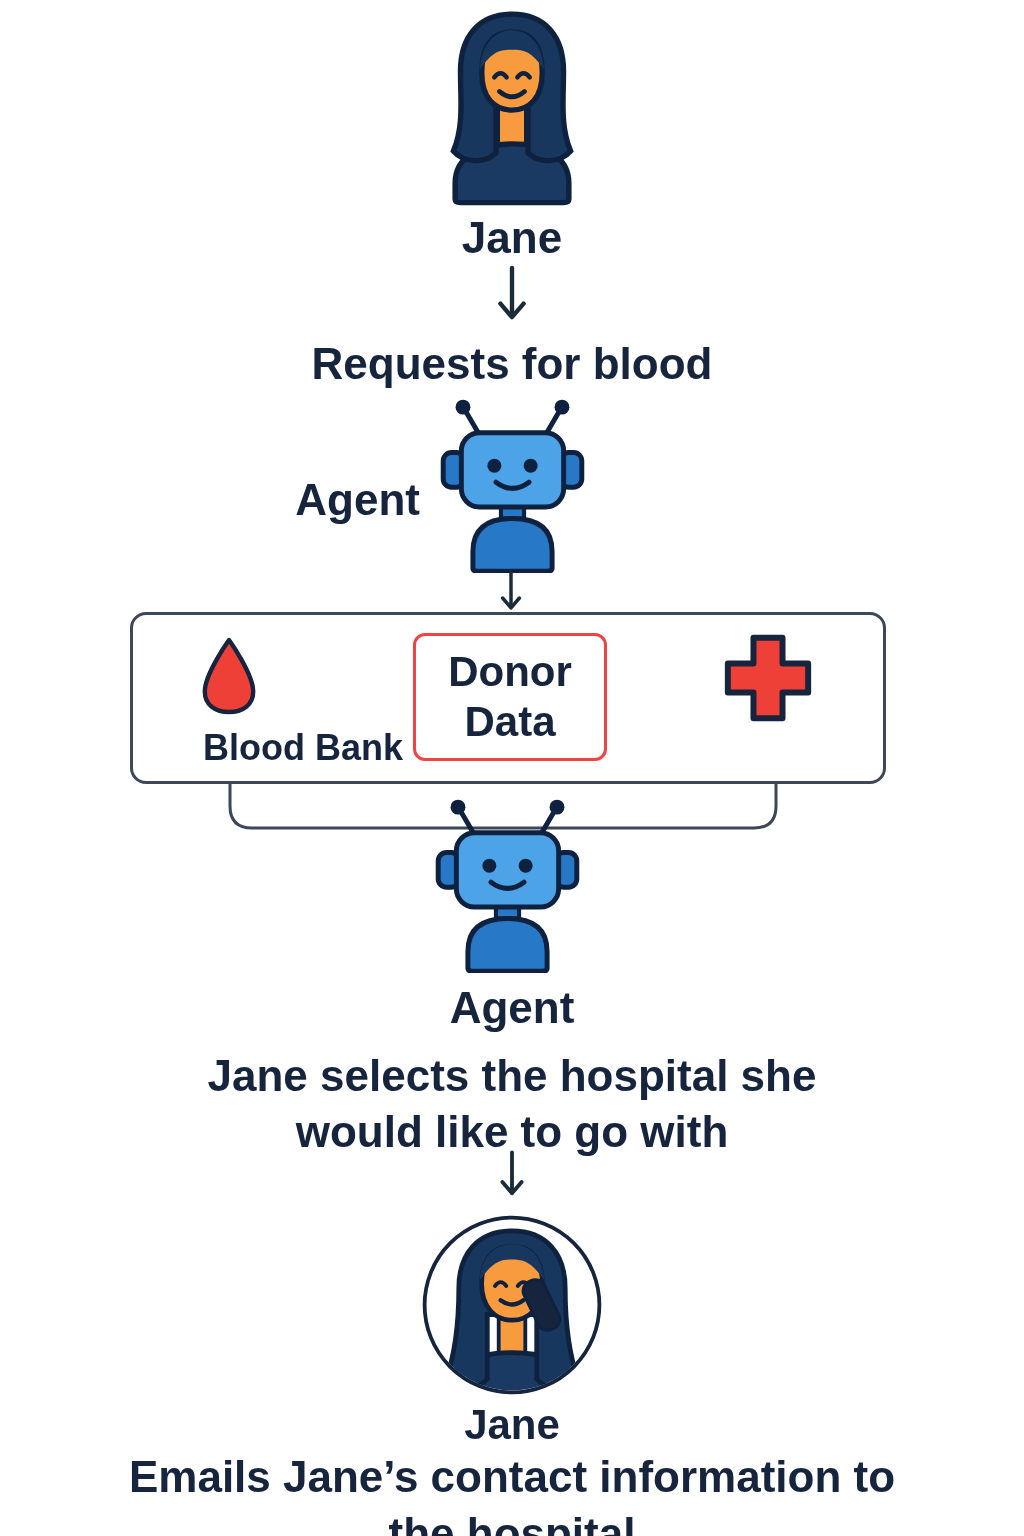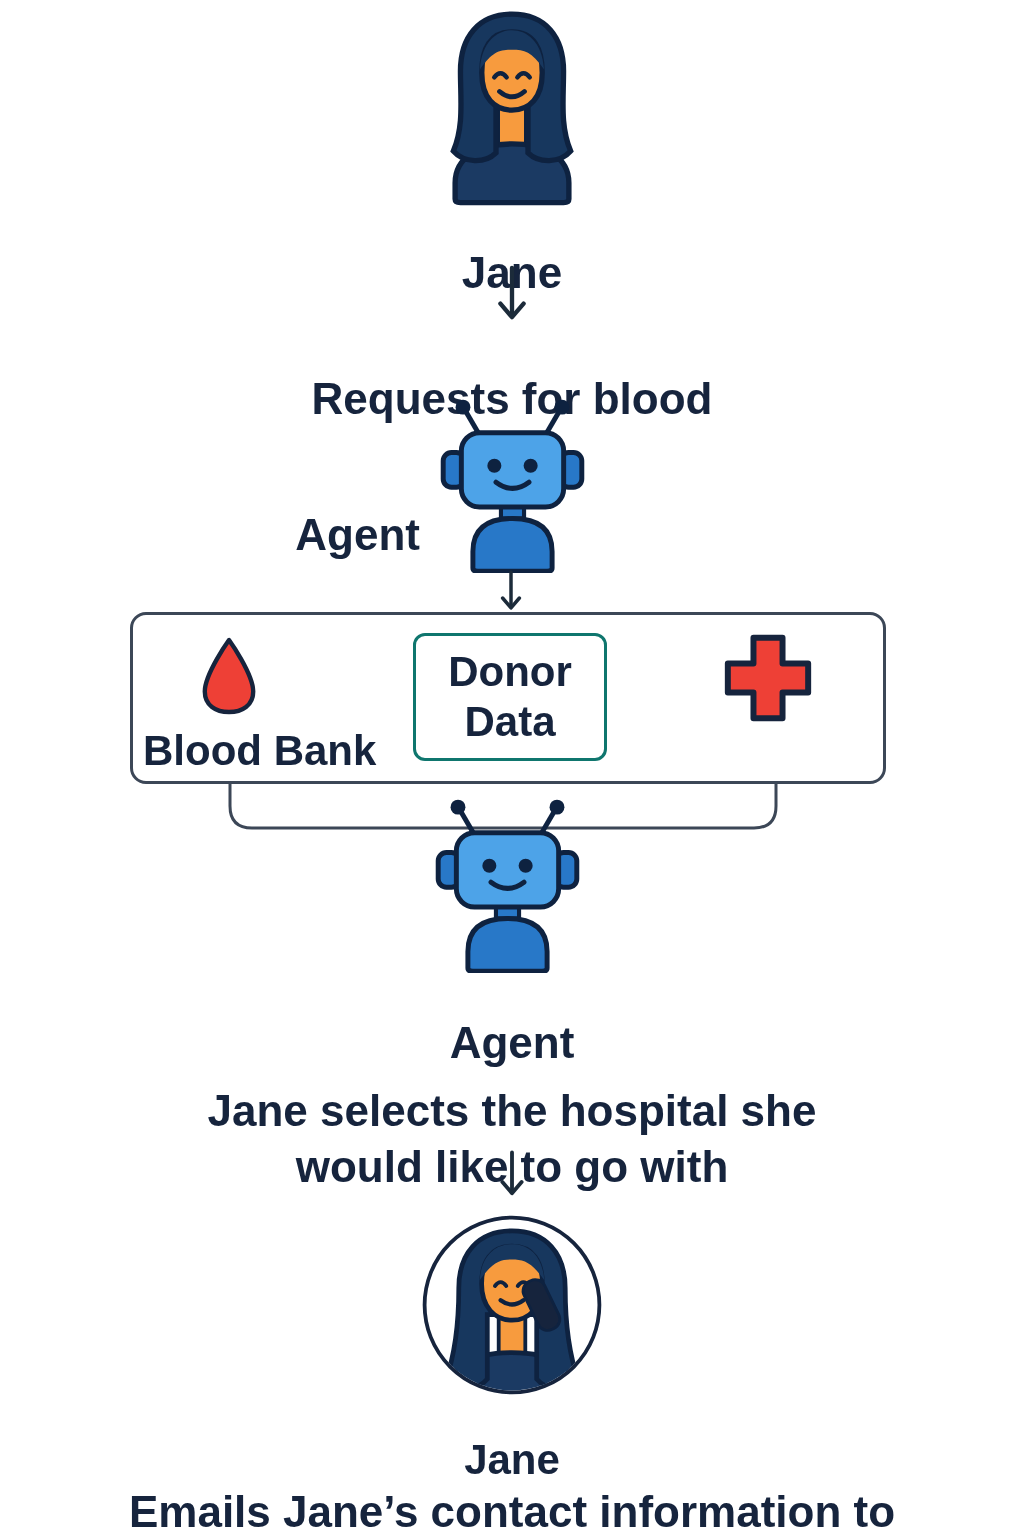--- a/index.html
+++ b/index.html
@@ -3,33 +3,33 @@
 <meta charset="utf-8">
 <style>
   html,body{margin:0;padding:0;background:#ffffff;}
   #canvas{
     position:relative;width:1024px;height:1536px;margin:0 auto;
     overflow:hidden;background:#ffffff;
     font-family:"Liberation Sans",sans-serif;
     color:#16243d;font-weight:600;
   }
   .abs{position:absolute;}
-  .txt{position:absolute;font-size:44px;line-height:1.28;text-align:center;margin-top:35px;}
+  .txt{position:absolute;font-size:44px;line-height:1.28;text-align:center;}
   .center-x{left:0;right:0;text-align:center;}
   .box{
     position:absolute;left:130px;top:612px;width:756px;height:172px;
     border:3px solid #3c4757;border-radius:16px;background:#fff;box-sizing:border-box;
   }
   .donor{
     position:absolute;left:280px;top:18px;width:194px;height:128px;
-    border:3px solid #0f766e;border-radius:12px;box-sizing:border-box;
+    border:3px solid #ef4444;border-radius:12px;box-sizing:border-box;
     display:flex;align-items:center;justify-content:center;text-align:center;
     font-size:42px;line-height:1.2;padding:0 10px;
   }
-  .srclabel{position:absolute;top:112px;font-size:42px;text-align:left;}
+  .srclabel{position:absolute;top:112px;font-size:36px;text-align:right;}
   svg{display:block;}
 </style>
 </head>
 <body>
 
 <div id="canvas">
 
   <div class="abs" style="left:432px;top:5px;width:160px;height:205px;">
     <svg viewBox="0 0 180 222" width="160" height="205">
       <rect x="74" y="100" width="32" height="58" fill="#f79b3e" stroke="#0e2240" stroke-width="5"></rect>

